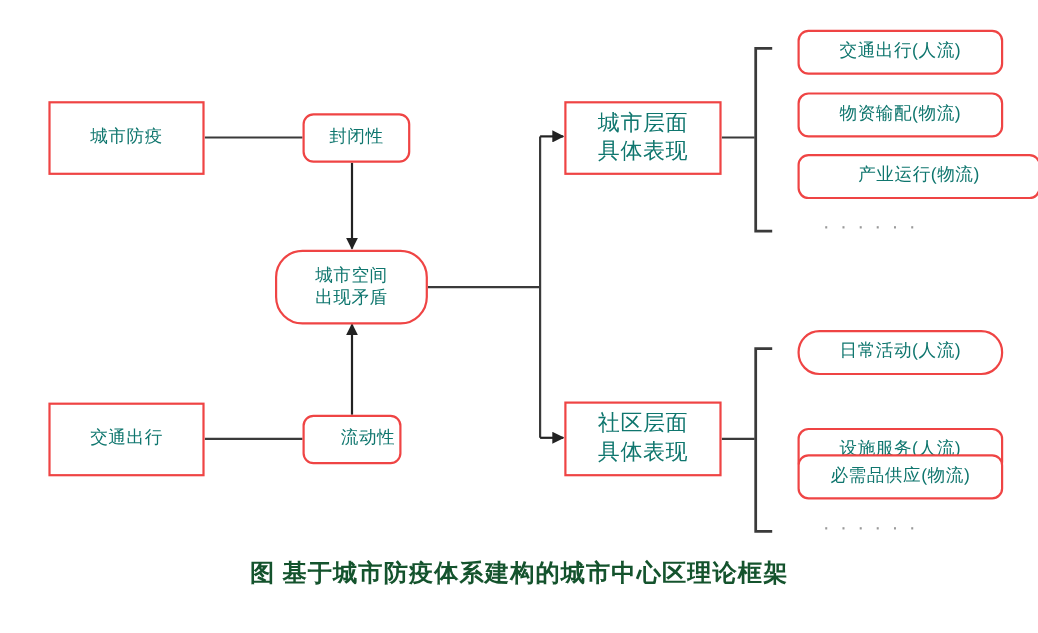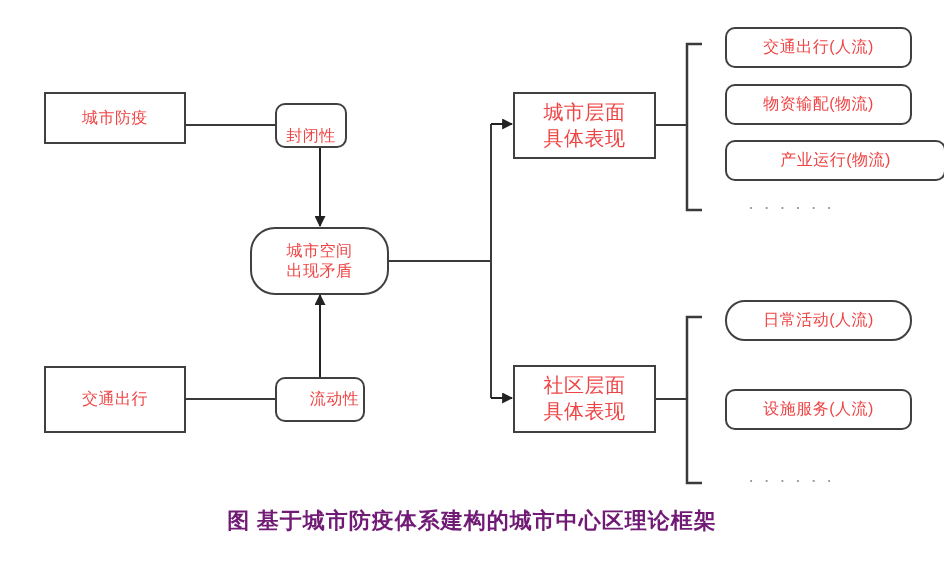--- a/index.html
+++ b/index.html
@@ -23,22 +23,22 @@
     left: 0;
     top: 0;
     width: 944px;
     height: 575px;
     pointer-events: none;
   }
   .node {
     position: absolute;
     box-sizing: border-box;
     background: #ffffff;
-    border: 2px solid #404040;
-    color: #ef4444;
+    border: 2px solid #ef4444;
+    color: #0f766e;
     display: flex;
     align-items: center;
     justify-content: center;
     text-align: center;
     line-height: 1.28;
     letter-spacing: 0.5px;
     z-index: 2;
   }
   .node .lines {
     display: block;
@@ -79,21 +79,21 @@
     white-space: nowrap;
   }
   .caption {
     position: absolute;
     left: 0;
     width: 944px;
     text-align: center;
     font-family: "Liberation Serif", "DejaVu Serif", serif;
     font-weight: bold;
     font-size: 22px;
-    color: #701a75;
+    color: #14532d;
     letter-spacing: 1px;
     z-index: 2;
   }
 </style>
 </head>
 <body>
 
 <div id="stage">
 
   <svg id="edges" viewBox="0 0 944 575" width="944" height="575" xmlns="http://www.w3.org/2000/svg">
@@ -118,29 +118,29 @@
 
     <line x1="491" y1="398" x2="512" y2="398" stroke="#222222" stroke-width="2" marker-end="url(#arrow)"></line>
 
     <line x1="656" y1="125" x2="686" y2="125" stroke="#3a3a3a" stroke-width="2"></line>
     <path d="M 702 44 L 687 44 L 687 210 L 702 210" fill="none" stroke="#3a3a3a" stroke-width="2.5"></path>
 
     <line x1="656" y1="399" x2="686" y2="399" stroke="#3a3a3a" stroke-width="2"></line>
     <path d="M 702 317 L 687 317 L 687 483 L 702 483" fill="none" stroke="#3a3a3a" stroke-width="2.5"></path>
   </svg>
 
-  <div class="node rect n-source" style="left:44px; top:92px; width:142px; height:52px;">
+  <div class="node rect n-source" style="left:44px; top:92px; width:142px; height:67px;">
     <span class="lines">城市防疫</span>
   </div>
 
   <div class="node rect n-source" style="left:44px; top:366px; width:142px; height:67px;">
     <span class="lines">交通出行</span>
   </div>
 
-  <div class="node pill n-attr" style="left:275px; top:103px; width:72px; height:45px;align-items:flex-end;">
+  <div class="node pill n-attr" style="left:275px; top:103px; width:98px; height:45px;">
     <span class="lines">封闭性</span>
   </div>
 
   <div class="node pill n-attr" style="left:275px; top:377px; width:90px; height:45px;padding-left:29px;">
     <span class="lines">流动性</span>
   </div>
 
   <div class="node rect n-core" style="left:250px; top:227px; width:139px; height:68px;">
     <span class="lines">
       <span>城市空间</span>
@@ -172,17 +172,20 @@
     <span class="lines">产业运行(物流)</span>
   </div>
   <div class="ellipsis" style="left:748px; top:196px;">· · · · · ·</div>
 
   <div class="node pill n-item" style="left:725px; top:300px; width:187px; height:41px;border-radius:20px;">
     <span class="lines">日常活动(人流)</span>
   </div>
   <div class="node pill n-item" style="left:725px; top:357px; width:187px; height:41px;margin-top:32px;">
     <span class="lines">设施服务(人流)</span>
   </div>
+  <div class="node pill n-item" style="left:725px; top:413px; width:187px; height:41px;">
+    <span class="lines">必需品供应(物流)</span>
+  </div>
   <div class="ellipsis" style="left:748px; top:469px;">· · · · · ·</div>
 
   <div class="caption" style="top:506px;">图 基于城市防疫体系建构的城市中心区理论框架</div>
 
 </div>
 
 </body></html>

